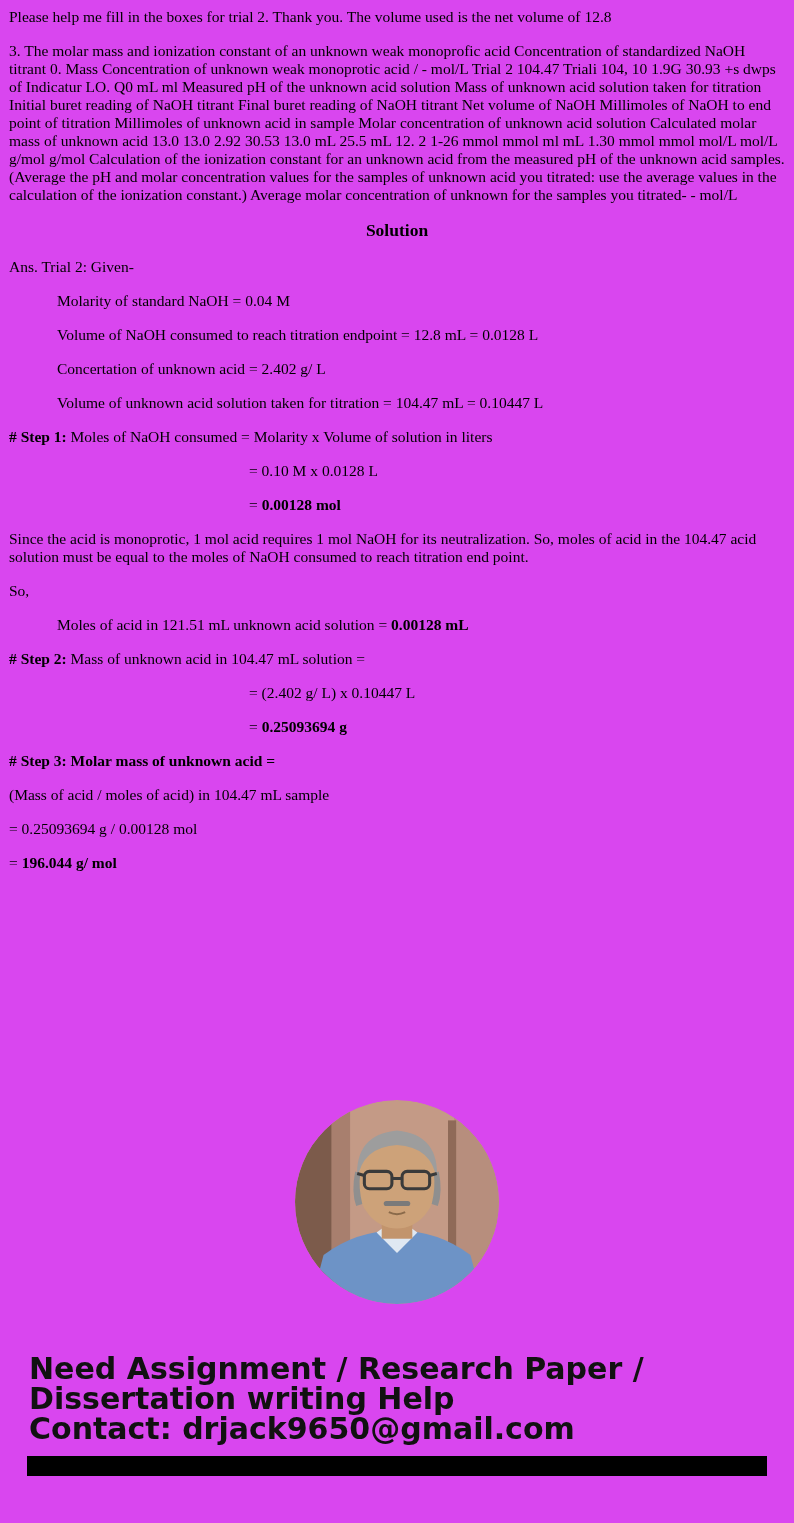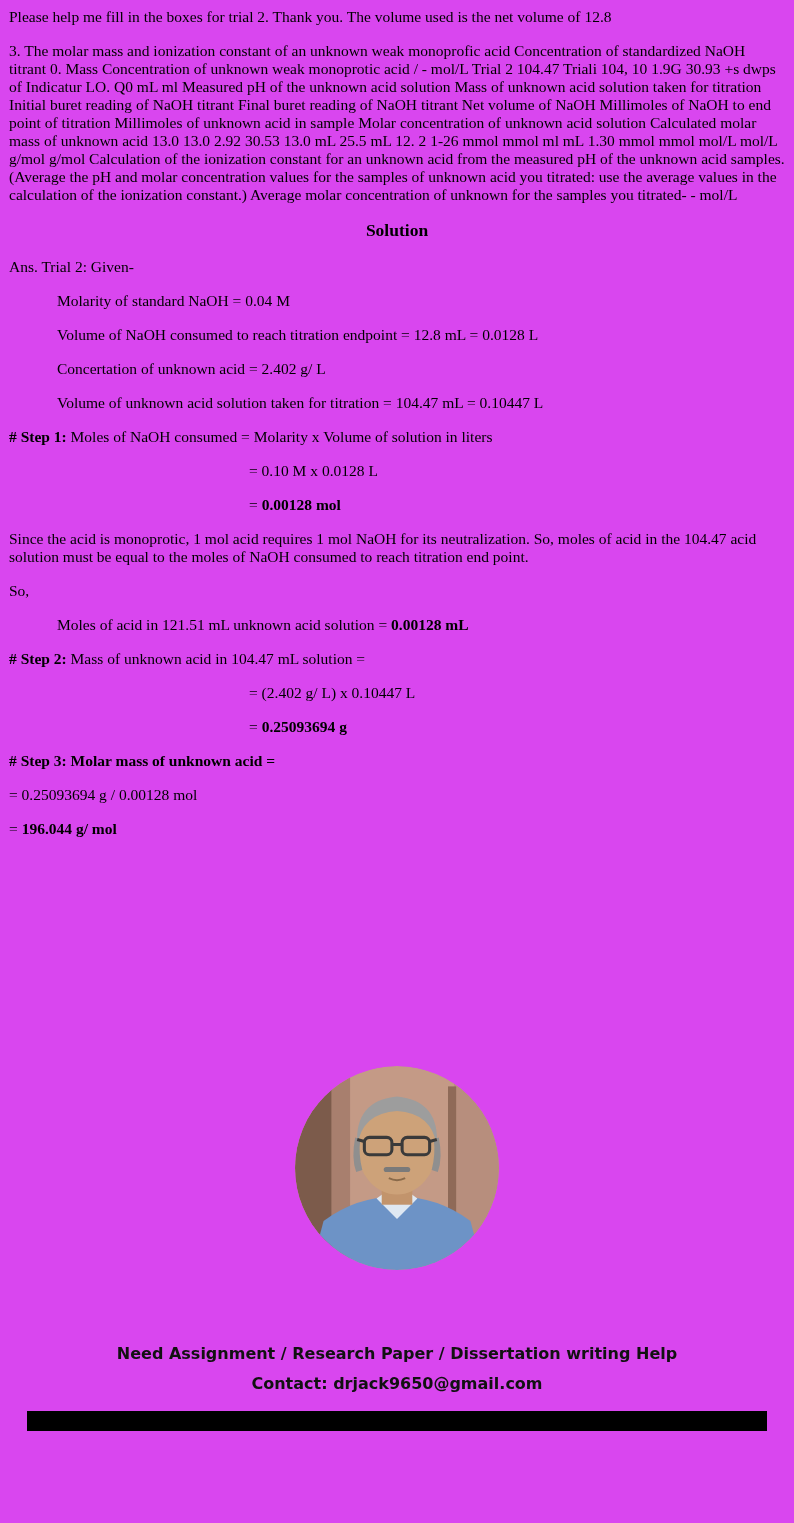--- a/index.html
+++ b/index.html
@@ -35,25 +35,24 @@
     justify-content: center;
   }
   .avatar {
     width: 204px;
     height: 204px;
     border-radius: 50%;
     overflow: hidden;
     display: block;
   }
   .footer {
-    margin-top: 69px;
-    text-align: center;
+    margin-top: 50px;
     font-family: "DejaVu Sans", "Liberation Sans", sans-serif;
     font-weight: bold;
-    font-size: 16px;
+    font-size: 30px;
     line-height: 30px;
     color: #111111;
     padding: 0 20px;
   }
   .footer .footer-line { display: block; }
   .bottom-bar {
     margin: 12px auto 0 auto;
     width: 740px;
     height: 20px;
     background: #000000;
@@ -85,20 +84,21 @@
 
   <p class="para">So,</p>
 
   <p class="para indent1"><span>Moles of acid in 121.51 mL unknown acid solution = </span><b>0.00128 mL</b></p>
 
   <p class="para"><b># Step 2:</b><span> Mass of unknown acid in 104.47 mL solution =</span></p>
   <p class="para indent2">= (2.402 g/ L) x 0.10447 L</p>
   <p class="para indent2"><span>= </span><b>0.25093694 g</b></p>
 
   <p class="para"><b># Step 3: Molar mass of unknown acid =</b></p>
+  <p class="para">(Mass of acid / moles of acid) in 104.47 mL sample</p>
   <p class="para">= 0.25093694 g / 0.00128 mol</p>
   <p class="para"><span>= </span><b>196.044 g/ mol</b></p>
 
   <div class="avatar-wrap">
     <span class="avatar">
       <svg width="204" height="204" viewBox="0 0 200 200" xmlns="http://www.w3.org/2000/svg">
         <defs>
           <clipPath id="avclip">
               <circle cx="100" cy="100" r="100"></circle>
             </clipPath>

